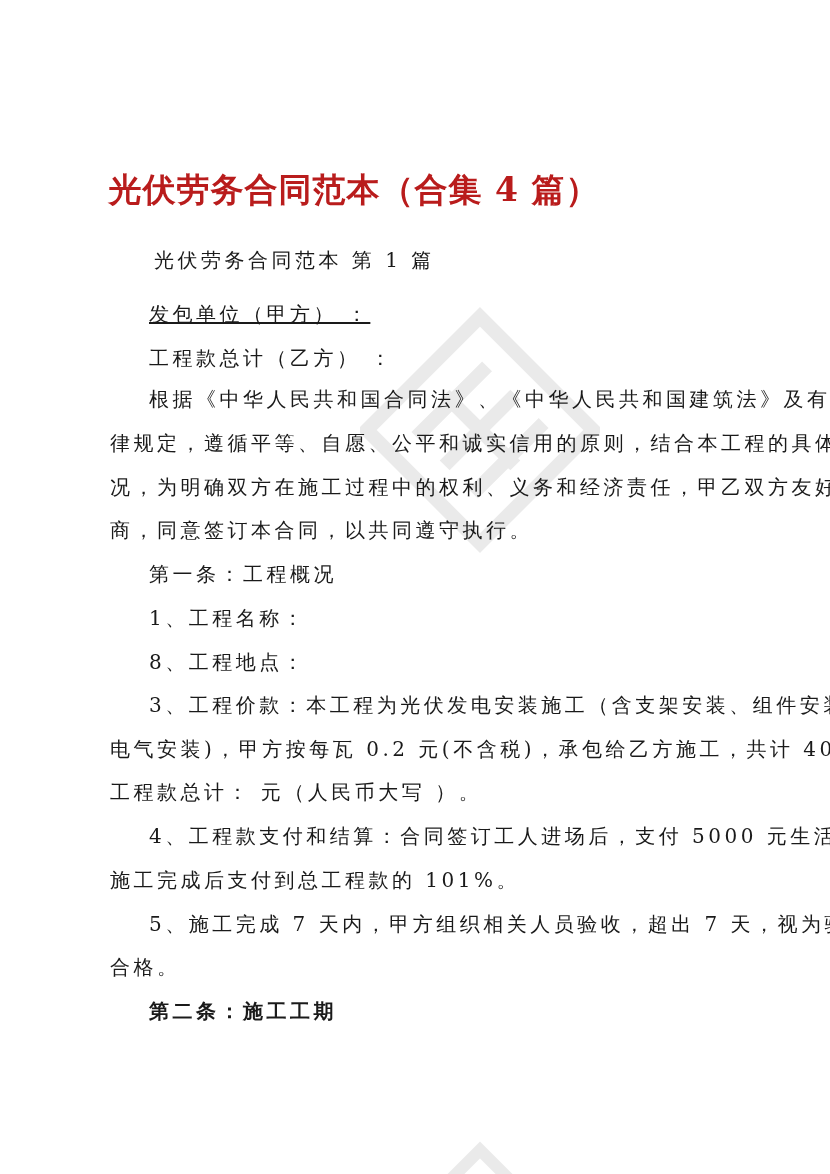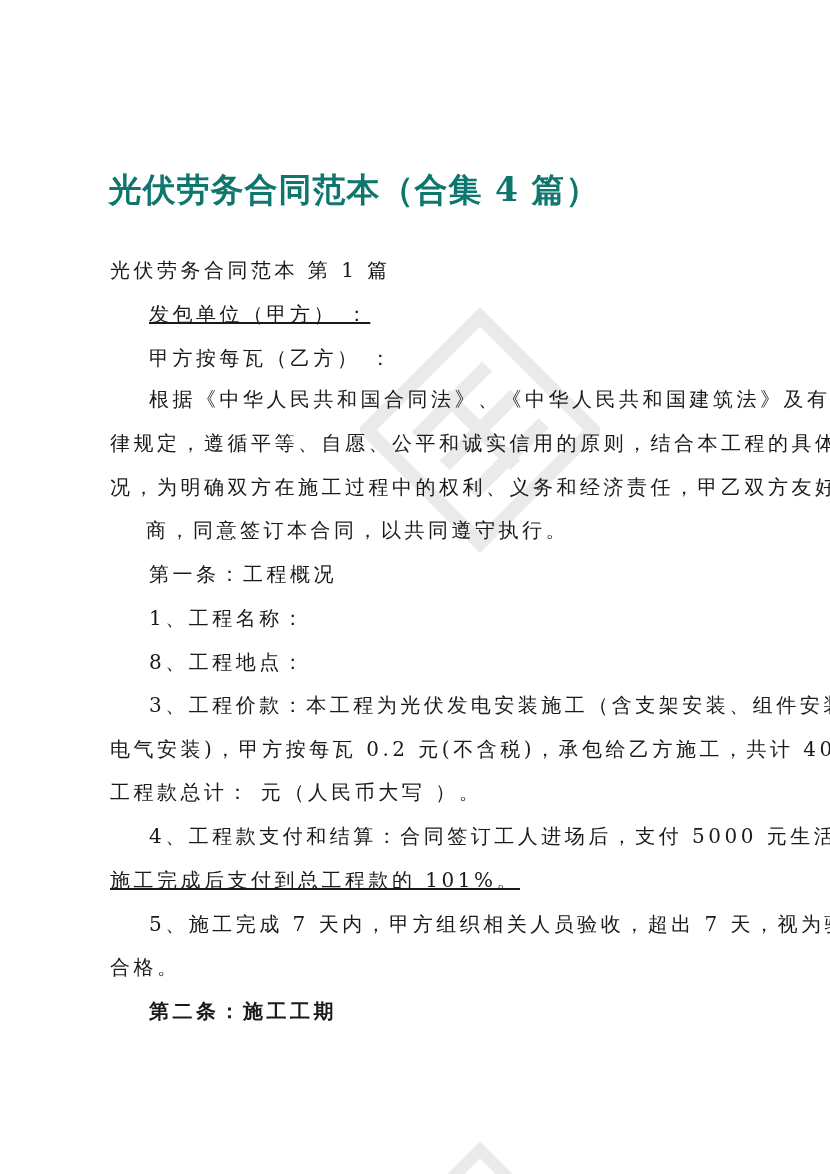--- a/index.html
+++ b/index.html
@@ -19,21 +19,21 @@
     position: absolute;
     pointer-events: none;
     opacity: 0.08;
   }
   .page-title {
     position: absolute;
     left: 0;
     width: 708px;
     top: 168px;
     text-align: center;
-    color: #0f766e;
+    color: #b91c1c;
     font-size: 33px;
     font-weight: bold;
     letter-spacing: 1px;
     font-family: "DejaVu Serif", "Liberation Serif", serif;
   }
   .line {
     position: absolute;
     left: 110px;
     width: 620px;
     font-size: 20px;
@@ -55,31 +55,31 @@
 <svg class="watermark" style="left:380px;top:1110px;" width="200" height="120" viewBox="0 0 200 120">
   <g fill="none" stroke="#000" stroke-width="12">
     <path d="M20 120 L100 40 L180 120"></path>
     <path d="M70 110 L110 70 M100 120 L130 90"></path>
   </g>
 </svg>
 
 <div class="page-title">光伏劳务合同范本（合集 4 篇）</div>
 
 <div id="doc-body">
-    <div class="line" style="top: 258px;">光伏劳务合同范本 第 1 篇</div>
+    <div class="line" style="top: 248px; margin-left: 44px;">光伏劳务合同范本 第 1 篇</div>
     <div class="line indent" style="top: 302px; text-decoration: underline;">发包单位（甲方） ：</div>
-    <div class="line indent" style="top: 346px;">甲方按每瓦（乙方） ：</div>
+    <div class="line indent" style="top: 346px;">工程款总计（乙方） ：</div>
     <div class="line indent" style="top: 387px;">根据《中华人民共和国合同法》、《中华人民共和国建筑法》及有关法</div>
     <div class="line" style="top: 431px;">律规定，遵循平等、自愿、公平和诚实信用的原则，结合本工程的具体情</div>
     <div class="line" style="top: 475px;">况，为明确双方在施工过程中的权利、义务和经济责任，甲乙双方友好协</div>
-    <div class="line" style="top: 518px; margin-left: 36px;">商，同意签订本合同，以共同遵守执行。</div>
+    <div class="line" style="top: 518px;">商，同意签订本合同，以共同遵守执行。</div>
     <div class="line indent" style="top: 562px;">第一条：工程概况</div>
     <div class="line indent" style="top: 606px;">1、工程名称：</div>
     <div class="line indent" style="top: 650px;">8、工程地点：</div>
     <div class="line indent" style="top: 693px;">3、工程价款：本工程为光伏发电安装施工（含支架安装、组件安装、</div>
     <div class="line" style="top: 737px;">电气安装)，甲方按每瓦 0.2 元(不含税)，承包给乙方施工，共计 400KW，</div>
     <div class="line" style="top: 780px;">工程款总计： 元（人民币大写 ）。</div>
     <div class="line indent" style="top: 824px;">4、工程款支付和结算：合同签订工人进场后，支付 5000 元生活费，</div>
-    <div class="line" style="top: 868px; text-decoration: underline;">施工完成后支付到总工程款的 101%。</div>
+    <div class="line" style="top: 868px;">施工完成后支付到总工程款的 101%。</div>
     <div class="line indent" style="top: 912px;">5、施工完成 7 天内，甲方组织相关人员验收，超出 7 天，视为验收</div>
     <div class="line" style="top: 955px;">合格。</div>
     <div class="line indent" style="top: 999px; font-weight: bold;">第二条：施工工期</div>
   </div>
 
 </body></html>

